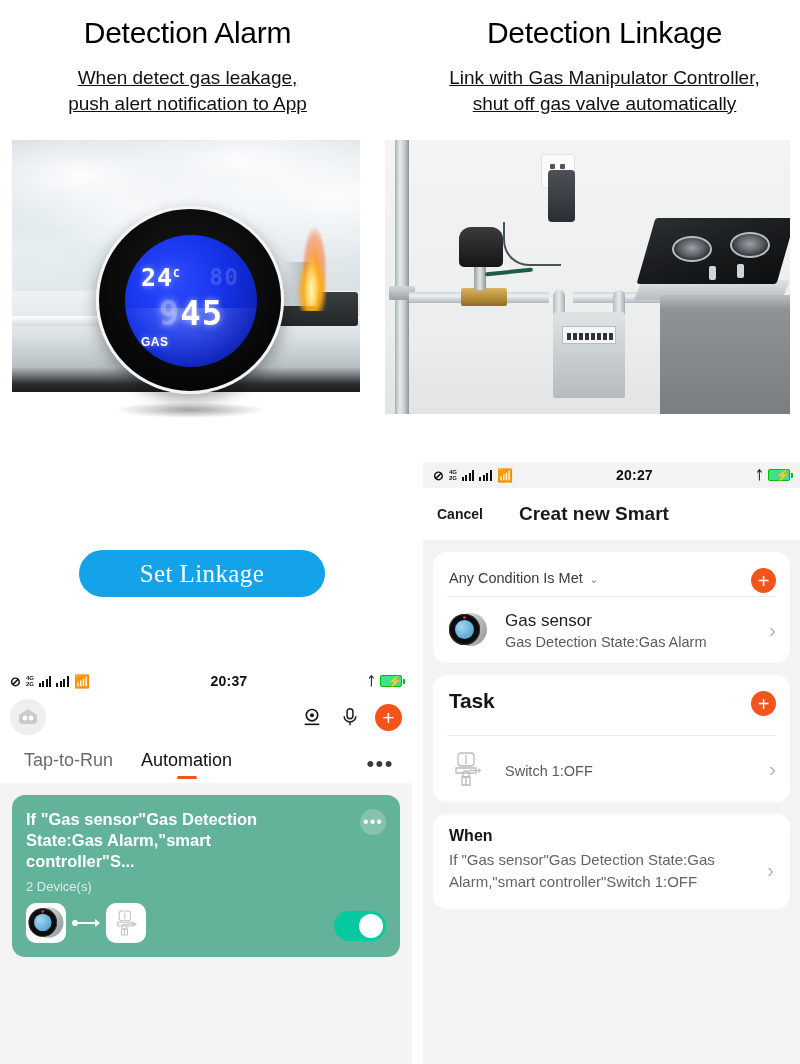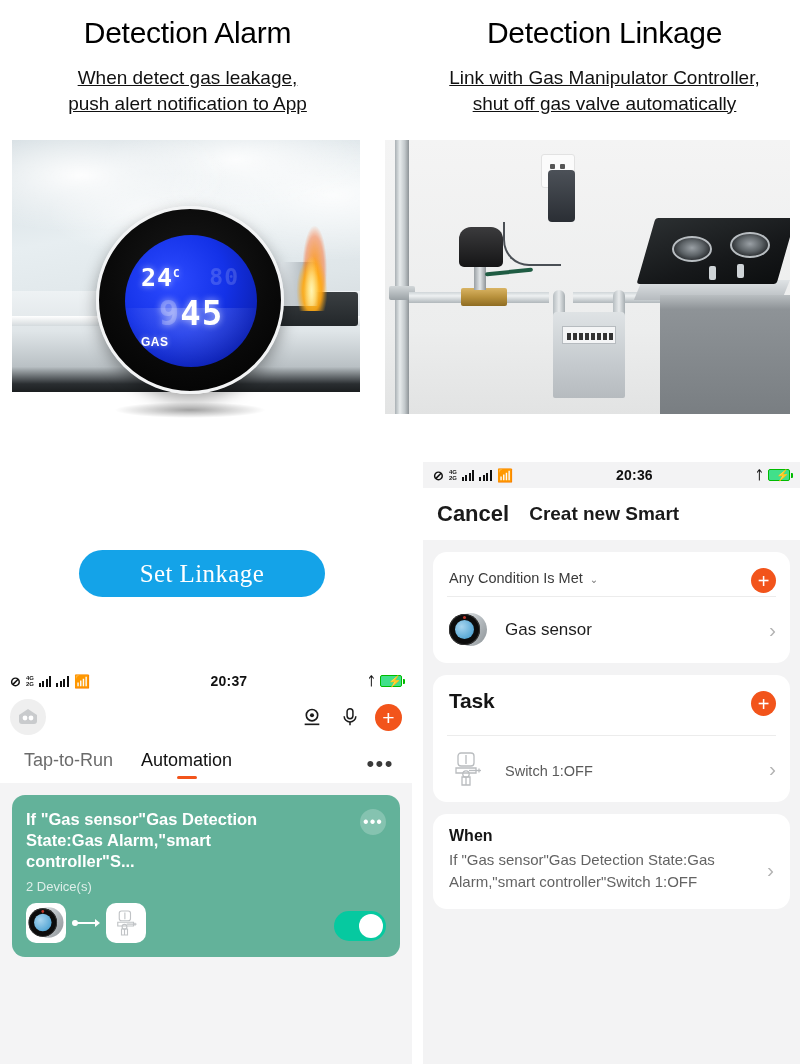--- a/index.html
+++ b/index.html
@@ -203,22 +203,22 @@
   }
   .battery:after{ content:""; position:absolute; right:-4px; top:3px; width:2px; height:5px; background:#0b0; border-radius:0 1px 1px 0;}
   .battery b{ position:absolute; left:7px; top:0px; font-size:11px; color:#064; line-height:11px;}
 
   
   .phone-right {
     position:absolute; left:423px; top:462px; width:377px; height:602px;
     background:#f3f3f4; overflow:hidden;
   }
   .pr-navbar { background:#fff; height:52px; display:flex; align-items:center; padding:0 14px; }
-  .pr-cancel { font-size:22px; font-weight:700; color:#1a1a1a; cursor:pointer; }
-  .pr-title { font-size:19px; font-weight:700; color:#1a1a1a; margin-left:20px; }
+  .pr-cancel { font-size:14px; font-weight:700; color:#1a1a1a; cursor:pointer; }
+  .pr-title { font-size:19px; font-weight:700; color:#1a1a1a; margin-left:36px; }
   .card { background:#fff; border-radius:14px; margin:12px 10px; overflow:hidden; }
   .card-head { padding:14px 16px 10px; position:relative; }
   .card-head h3 { font-size:21px; font-weight:700; color:#141414; letter-spacing:-.2px; }
   .card-sub { font-size:14.5px; color:#3a3a3a; margin-top:4px; }
   .card-sub .chev { font-size:10px; color:#777; margin-left:3px; }
   .plus-btn {
     position:absolute; right:14px; top:16px;
     width:25px; height:25px; border-radius:50%; background:#f2541b;
     color:#fff; display:flex; align-items:center; justify-content:center;
     font-size:20px; line-height:1; font-weight:400; cursor:pointer;
@@ -382,21 +382,21 @@
             <i></i>
           </span>
         <span class="bars">
             <i></i>
             <i></i>
             <i></i>
             <i></i>
           </span>
         <span style="font-size:13px;">📶</span>
       </div>
-      <div class="sb-time">20:36</div>
+      <div class="sb-time">20:27</div>
       <div class="sb-right">
         <span style="font-size:12px;">ᛏ</span>
         <span class="battery">
             <b>⚡</b>
           </span>
       </div>
     </div>
 
     <div class="pr-navbar">
       <div class="pr-cancel">Cancel</div>
@@ -416,20 +416,21 @@
         <div class="row-ico">
           <span class="sensor-ico">
             <span class="ring"></span>
               <span class="face"></span>
               <span class="scr"></span>
               <span class="dot"></span>
           </span>
         </div>
         <div class="row-txt">
           <div class="row-t1">Gas sensor</div>
+          <div class="row-t2">Gas Detection State:Gas Alarm</div>
         </div>
         <div class="chevr">›</div>
       </div>
     </div>
 
     <div class="card">
       <div class="card-head">
         <h3>Task</h3>
         <div class="plus-btn">+</div>
       </div>

